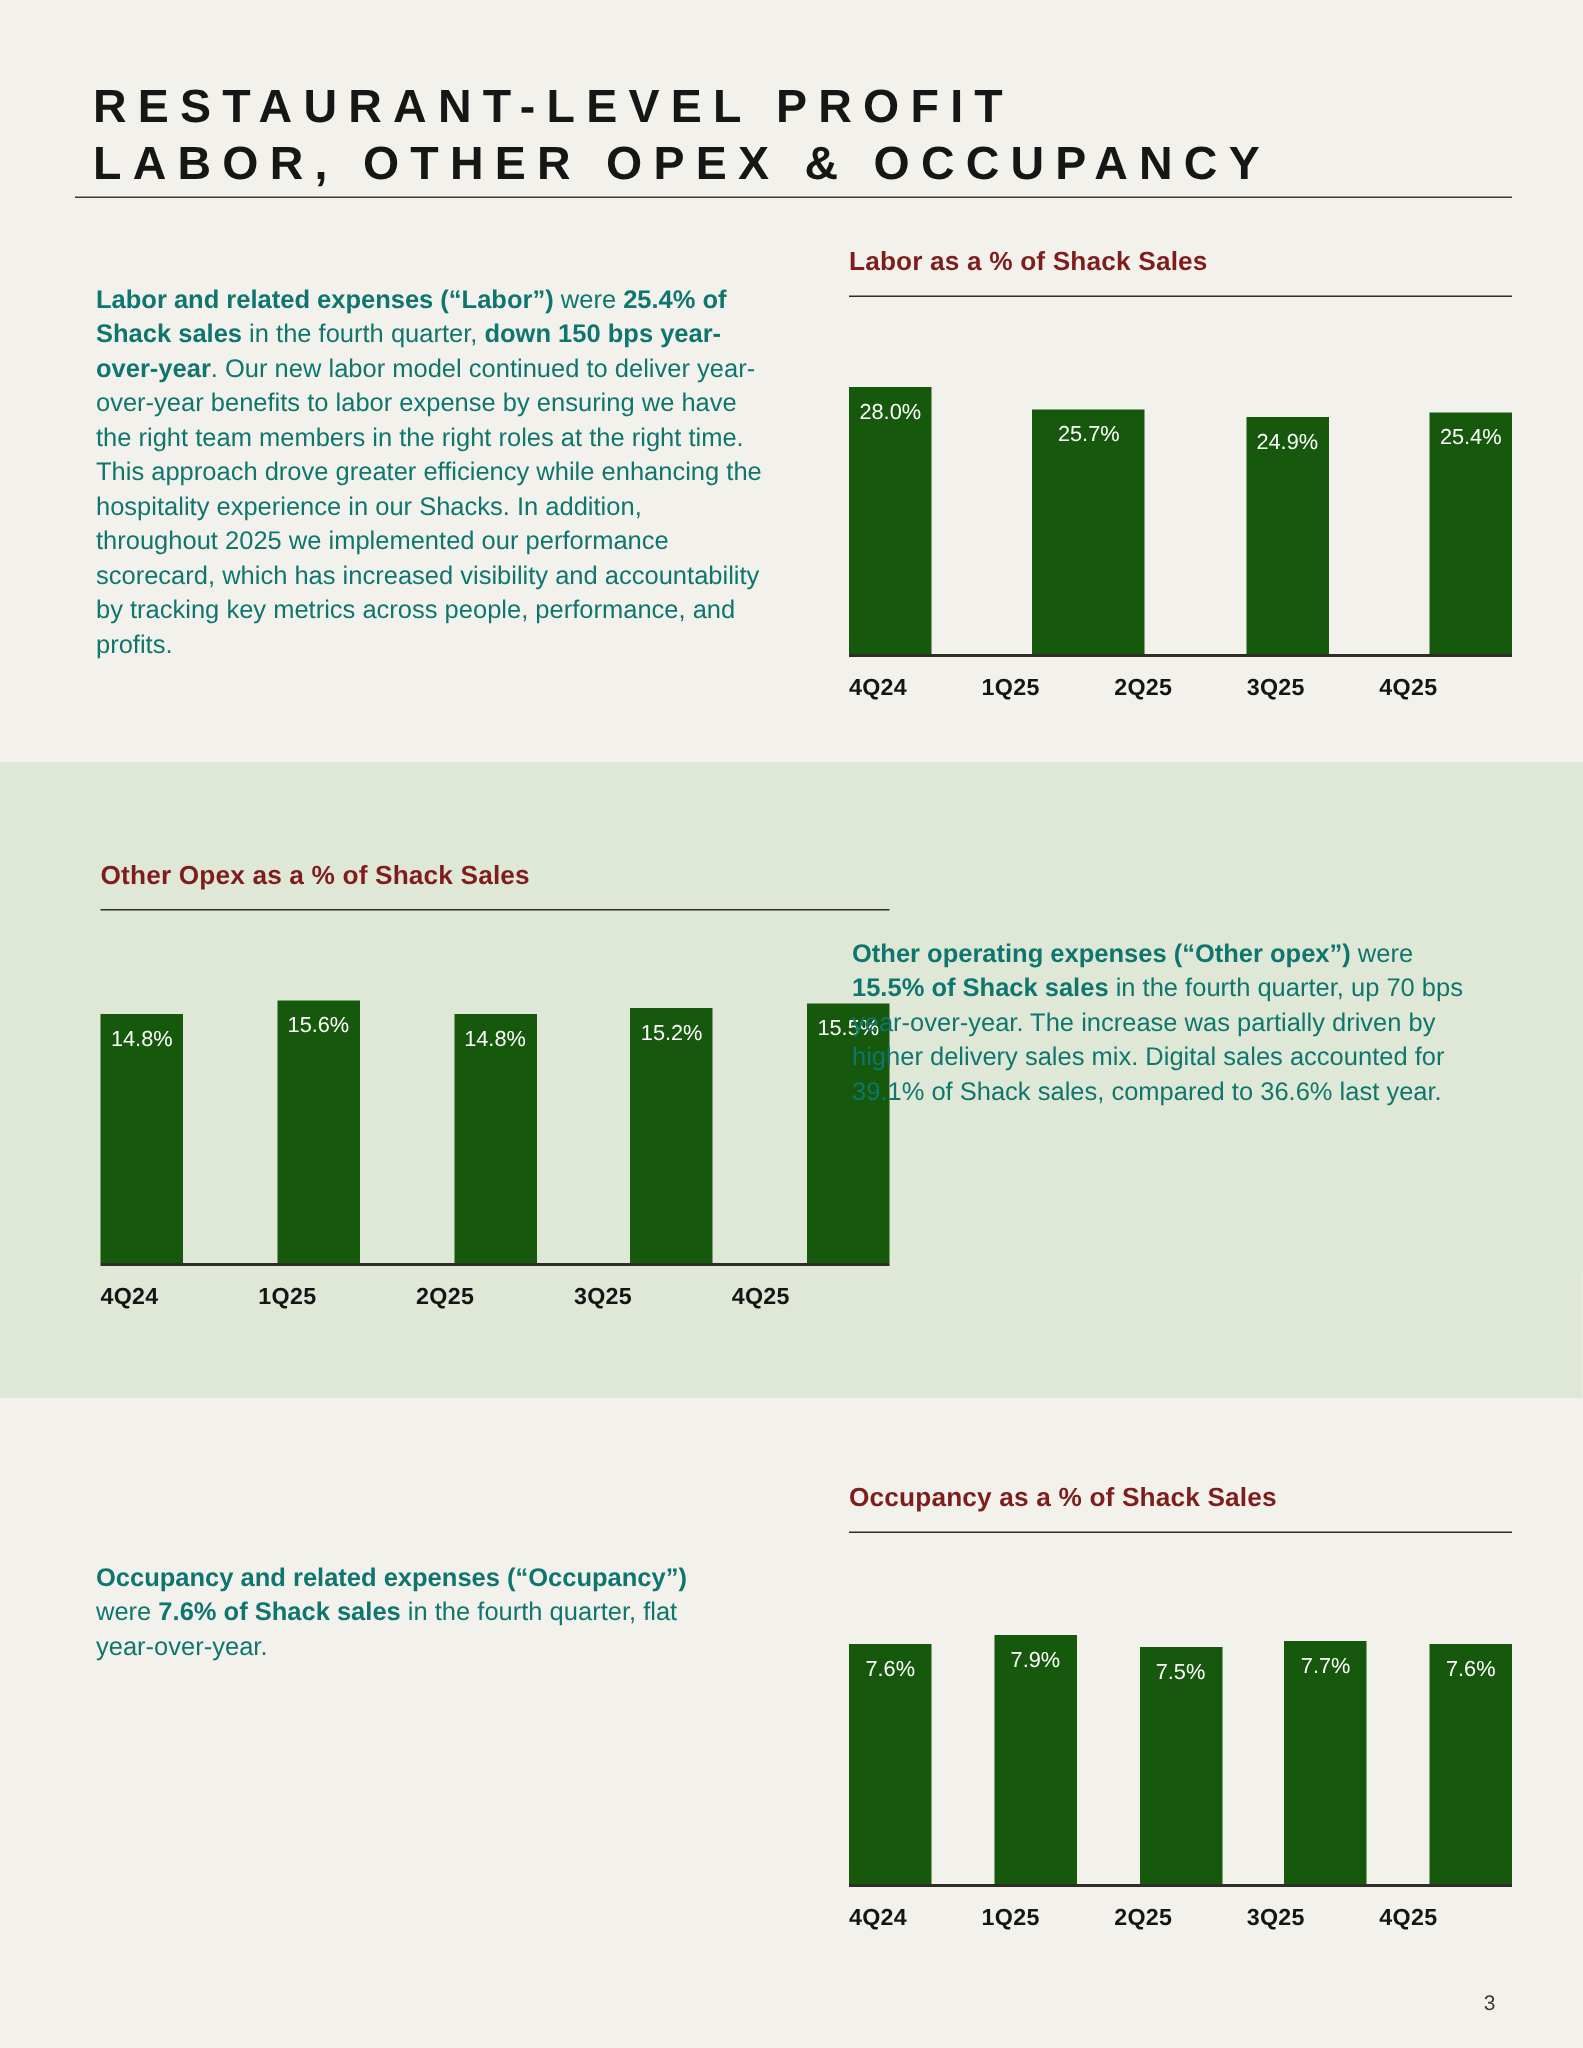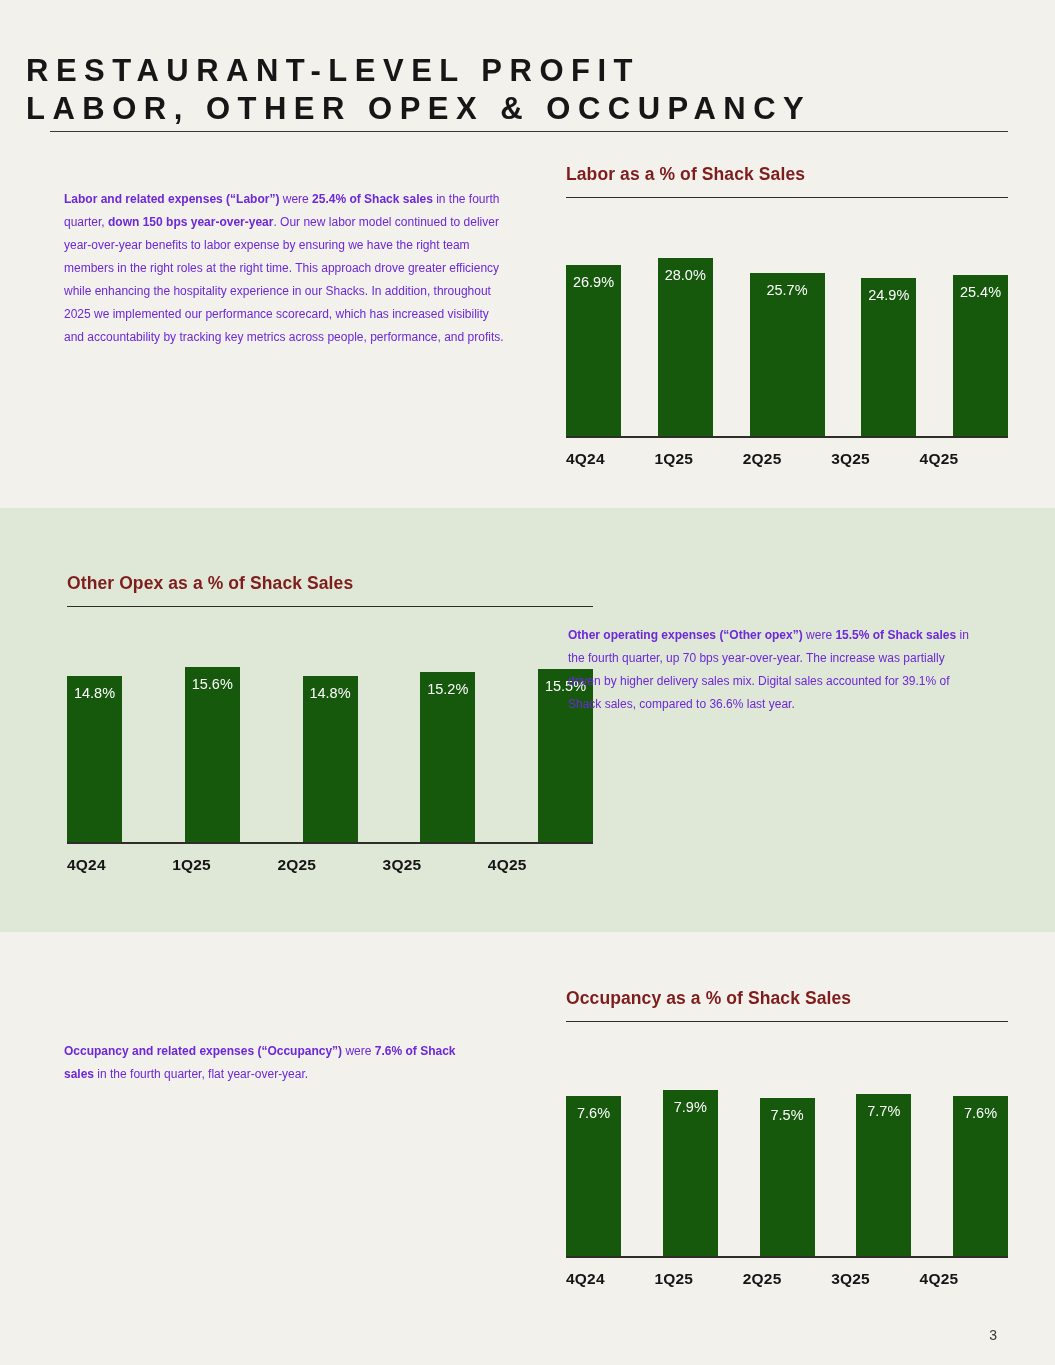--- a/index.html
+++ b/index.html
@@ -31,41 +31,41 @@
     position: absolute;
     left: 0; top: 0;
     width: 1055px;
   }
   .title-line {
     font-family: "Liberation Sans", sans-serif;
     font-weight: 700;
     font-size: 31px;
     letter-spacing: 7.5px;
     color: #161616;
-    margin-left: 26px;
+    margin-left: 62px;
     line-height: 38px;
     white-space: nowrap;
   }
   .title-line.first { padding-top: 52px; }
   .header-rule {
     position: absolute;
     left: 50px;
     top: 131px;
     width: 958px;
     height: 0;
     border-top: 1.6px solid #3A3A33;
   }
 
   
   .copy {
     position: absolute;
     font-family: "Liberation Sans", sans-serif;
-    font-size: 12px;
+    font-size: 17px;
     line-height: 23px;
-    color: #6d28d9;
+    color: #0f766e;
   }
   .copy b { font-weight: 700; }
 
   
   .chart-block { position: absolute; }
   .chart-title {
     font-family: "Liberation Sans", sans-serif;
     font-weight: 700;
     font-size: 17.5px;
     color: #7f1d1d;
@@ -150,25 +150,20 @@
   <div class="header-rule"></div>
 </div>
 
 <div class="copy" style="left:64px; top:188px; width:444px;"><b>Labor and related expenses (“Labor”)</b> were <b>25.4% of Shack sales</b> in the fourth quarter, <b>down 150 bps year-over-year</b>. Our new labor model continued to deliver year-over-year benefits to labor expense by ensuring we have the right team members in the right roles at the right time. This approach drove greater efficiency while enhancing the hospitality experience in our Shacks. In addition, throughout 2025 we implemented our performance scorecard, which has increased visibility and accountability by tracking key metrics across people, performance, and profits.</div>
 
 <div class="chart-block" style="left:566px; top:164px; width:442px;">
   <div class="chart-title">Labor as a % of Shack Sales</div>
   <div class="chart-rule"></div>
   <div class="plot" style="height:200px; margin-top:38px;">
     <div class="bars">
-        <div class="bar-slot">
-          <div class="bar" style="height: 85.4%; background: rgb(22, 89, 13);">
-            <span class="bar-label">26.9%</span>
-          </div>
-        </div>
         <div class="bar-slot">
           <div class="bar" style="height: 88.89%; background: rgb(22, 89, 13);">
             <span class="bar-label">28.0%</span>
           </div>
         </div>
         <div class="bar-slot">
           <div class="bar" style="height: 81.59%; background: rgb(22, 89, 13); padding-left: 20px;">
             <span class="bar-label">25.7%</span>
           </div>
         </div>

